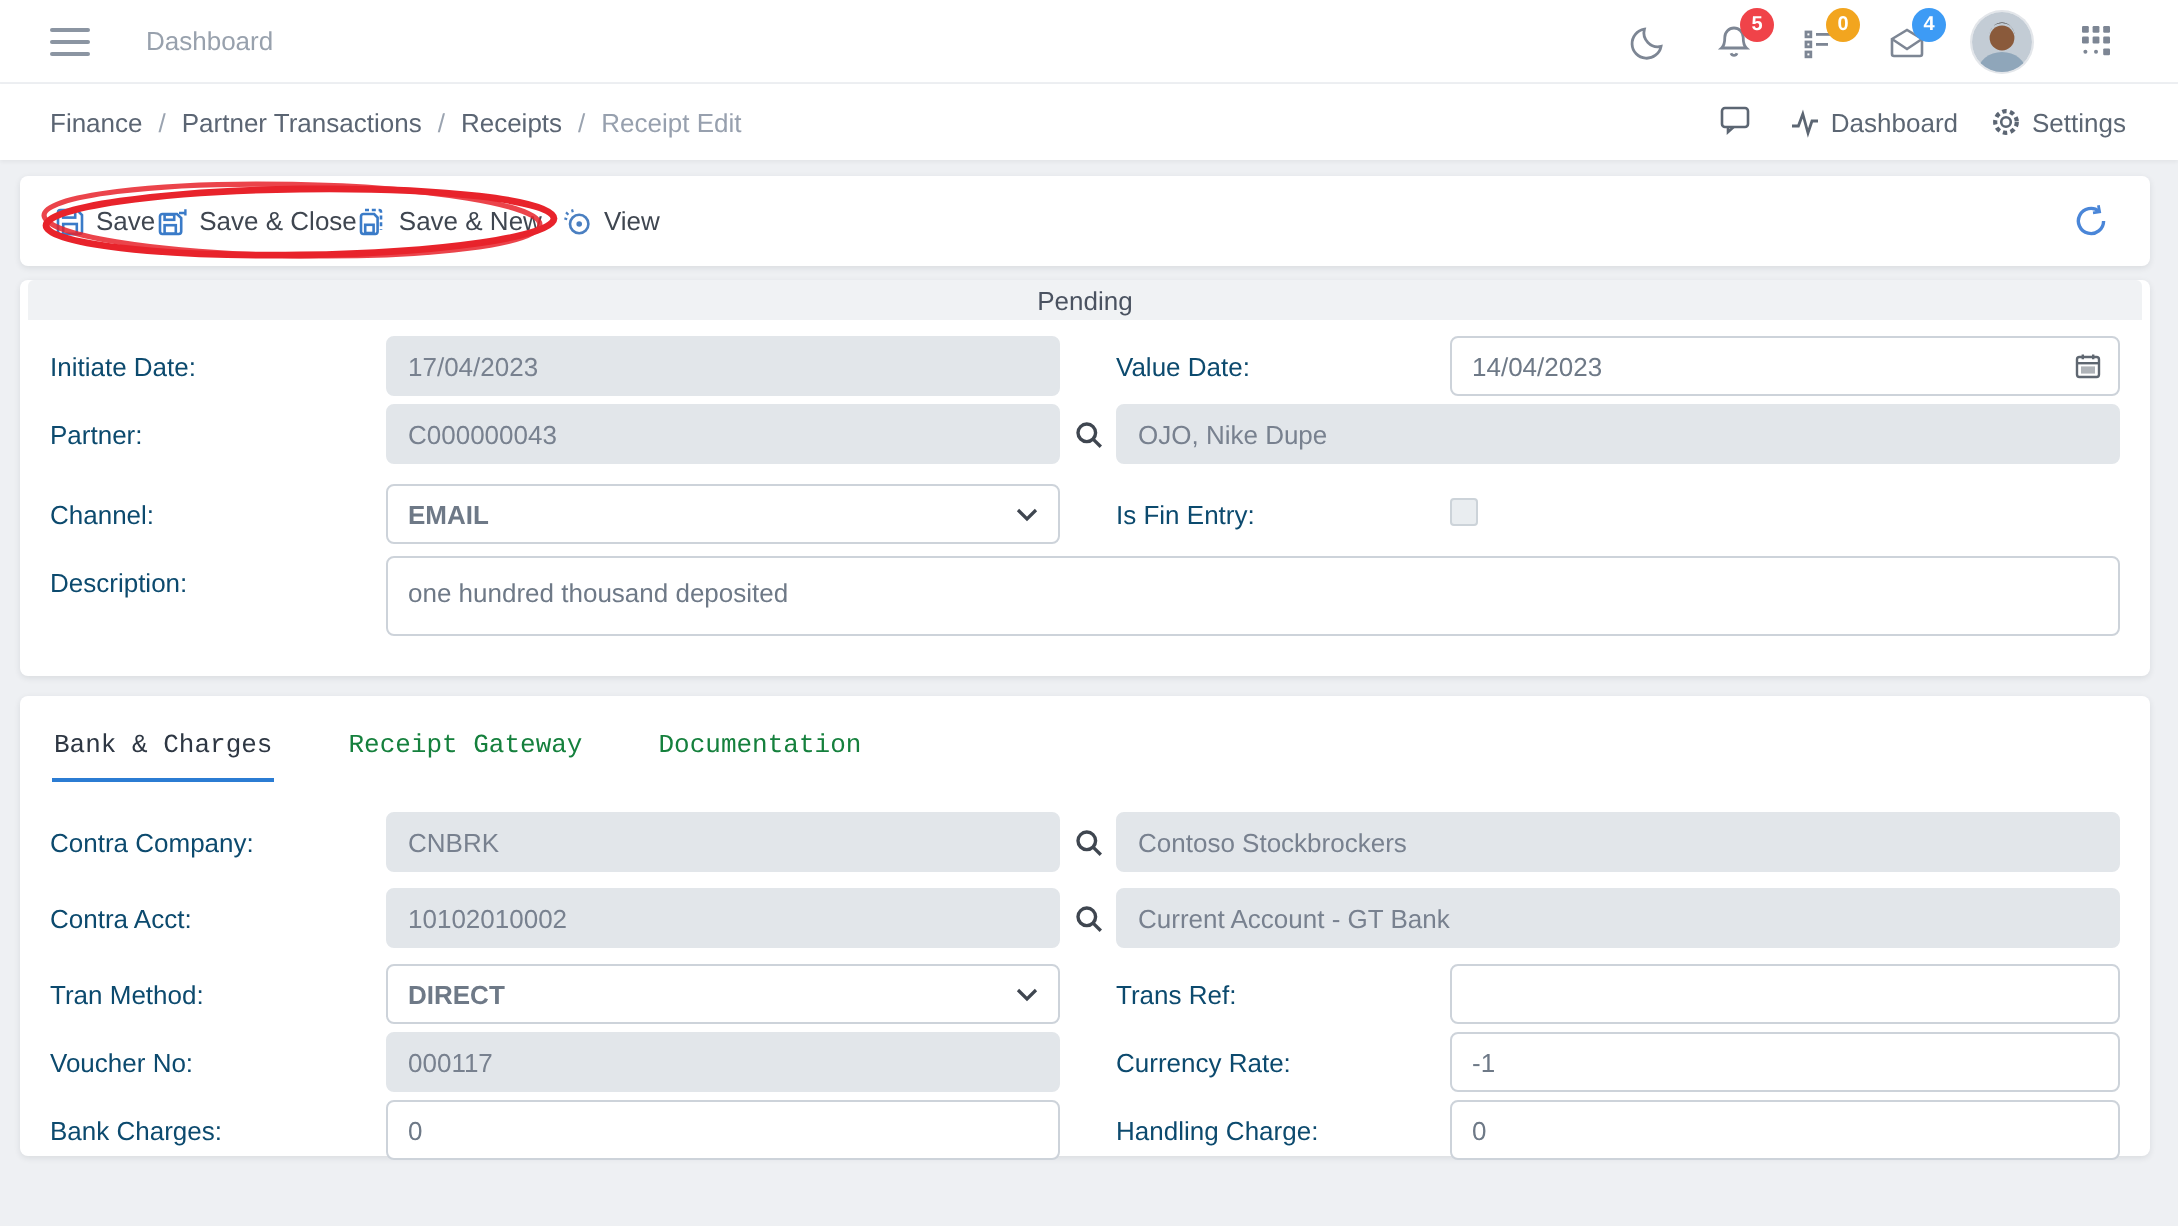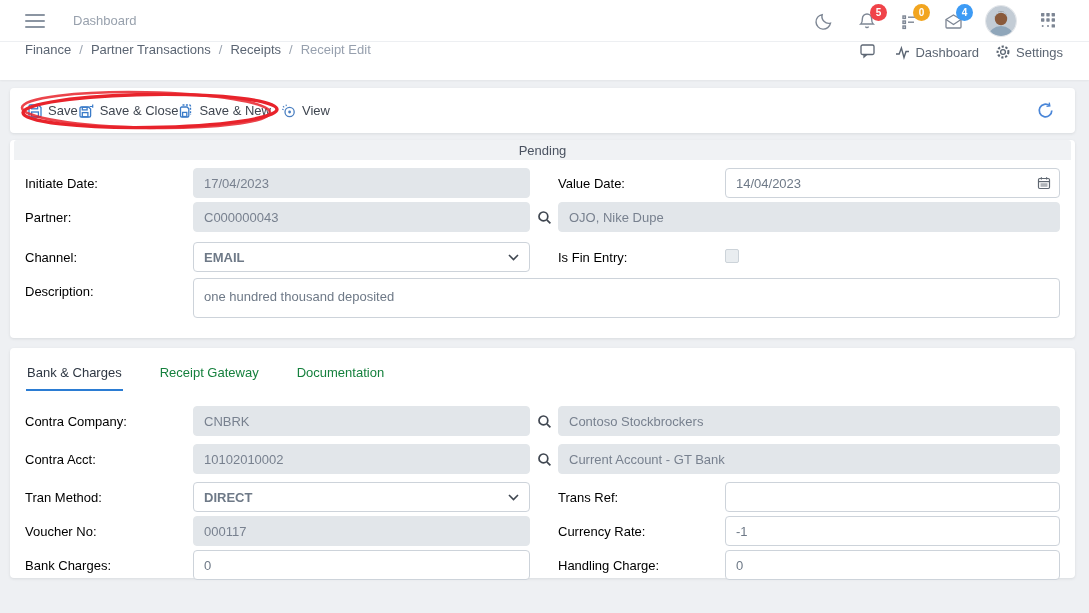--- a/index.html
+++ b/index.html
@@ -18,21 +18,21 @@
   .top-actions { margin-left:auto; display:flex; align-items:center; gap:23px; padding-right:30px; }
   .ticon { position:relative; color:#7d8694; width:20px; height:20px; cursor:pointer; }
   .badge { position:absolute; top:-7px; right:-10px; min-width:17px; height:17px; border-radius:9px;
            color:#fff; font-size:10px; font-weight:bold; display:flex; align-items:center; justify-content:center; padding:0 4px; }
   .badge.red { background:#f04349; }
   .badge.yellow { background:#f2a51f; }
   .badge.blue { background:#3d9bf5; }
   .avatar { width:30px; height:30px; border-radius:50%; overflow:hidden; cursor:pointer; box-shadow:0 0 0 1px #e3e6ea; }
 
   
-  .crumbbar { height:38px; background:#fff; display:flex; align-items:flex-start; padding:0 26px 0 25px;
+  .crumbbar { height:38px; background:#fff; display:flex; align-items:center; padding:0 26px 0 25px;
               box-shadow:0 1px 2px rgba(0,0,0,.05); }
   .crumbs { display:flex; align-items:center; gap:8px; color:#5b6573; }
   .crumb { cursor:pointer; }
   .crumb-sep { color:#9aa3b0; }
   .crumb-current { color:#97a0ae; }
   .crumb-right { margin-left:auto; display:flex; align-items:center; gap:16px; color:#5c6673; }
   .crumb-link { display:flex; align-items:center; gap:5px; cursor:pointer; }
 
   .page { padding:8px 14px 0 10px; }
 
@@ -43,21 +43,21 @@
   .tbtn { display:flex; align-items:center; gap:5px; color:#3f4650; cursor:pointer; white-space:nowrap; }
   .tbtn .ic { color:#3a7bc8; }
   .view-btn { margin-left:10px; }
   .refresh { position:absolute; right:20px; top:13px; color:#4a86d8; cursor:pointer; }
   .annotation { position:absolute; left:6px; top:2px; pointer-events:none; }
 
   
   .statusbar { margin:4px 4px 0 4px; height:20px; background:#f0f2f4; border-radius:3px 3px 0 0;
                display:flex; align-items:center; justify-content:center; color:#4a5260; }
   .frow { display:grid; grid-template-columns:168px 337px 28px 167px 335px; padding:0 15px; align-items:center; }
-  .flabel { color:#000000; }
+  .flabel { color:#0c4a6e; }
   .inp { width:100%; height:30px; border:1px solid #cdd3da; border-radius:4px; background:#fff;
          color:#6e7987; font-size:13px; padding:0 10px; font-family:inherit; display:flex; align-items:center; }
   input.inp, textarea.inp { outline:none; }
   .gray { background:#e2e6ea; border-color:#e2e6ea; color:#78818f; }
   .sel { justify-content:space-between; cursor:pointer;font-weight:bold; }
   .chev { color:#3f4650; }
   .searchslot { justify-self:center; color:#3f4650; cursor:pointer; }
   .c4span { grid-column:4 / 6; }
   .c2span { grid-column:2 / 6; }
   .withicon { position:relative; }
@@ -66,21 +66,21 @@
   .checkbox { width:14px; height:14px; background:#e9edf0; border:1px solid #ccd3d9; border-radius:2px; }
   .amount-box { position:relative; display:flex; align-items:center; border:1px solid #a89df2;
                 box-shadow:0 0 0 3px #ccc4f6; }
   .caret { display:inline-block; width:1px; height:15px; background:#222; margin-left:1px; }
   .spinner { position:absolute; right:9px; top:6px; display:flex; flex-direction:column; gap:3px; cursor:pointer; }
   .tri-up { width:0; height:0; border-left:4px solid transparent; border-right:4px solid transparent; border-bottom:5px solid #555; }
   .tri-dn { width:0; height:0; border-left:4px solid transparent; border-right:4px solid transparent; border-top:5px solid #555; }
   textarea.inp { height:40px; resize:none; padding-top:10px; }
 
   
-  .tabs { display:flex; gap:36px; padding:17px 3px 0 16px; margin-bottom:15px; }
+  .tabs { display:flex; gap:36px; padding:17px 3px 0 16px; margin-bottom:15px;font-family:Liberation Mono, monospace; }
   .tab { padding:0 1px 9px 1px; color:#15803d; cursor:pointer; border-bottom:2px solid transparent; }
   .tab.active { color:#2e3743; border-bottom-color:#2b7cd3; }
 
   .mt8 { margin-top:8px; } .mt4 { margin-top:4px; } .mt10 { margin-top:10px; }
   .mt6 { margin-top:6px; } .pb20 { padding-bottom:20px; }
   .desc-row { align-items:start; } .desc-row .flabel { padding-top:6px; }
 </style>
 </head>
 <body>
 

